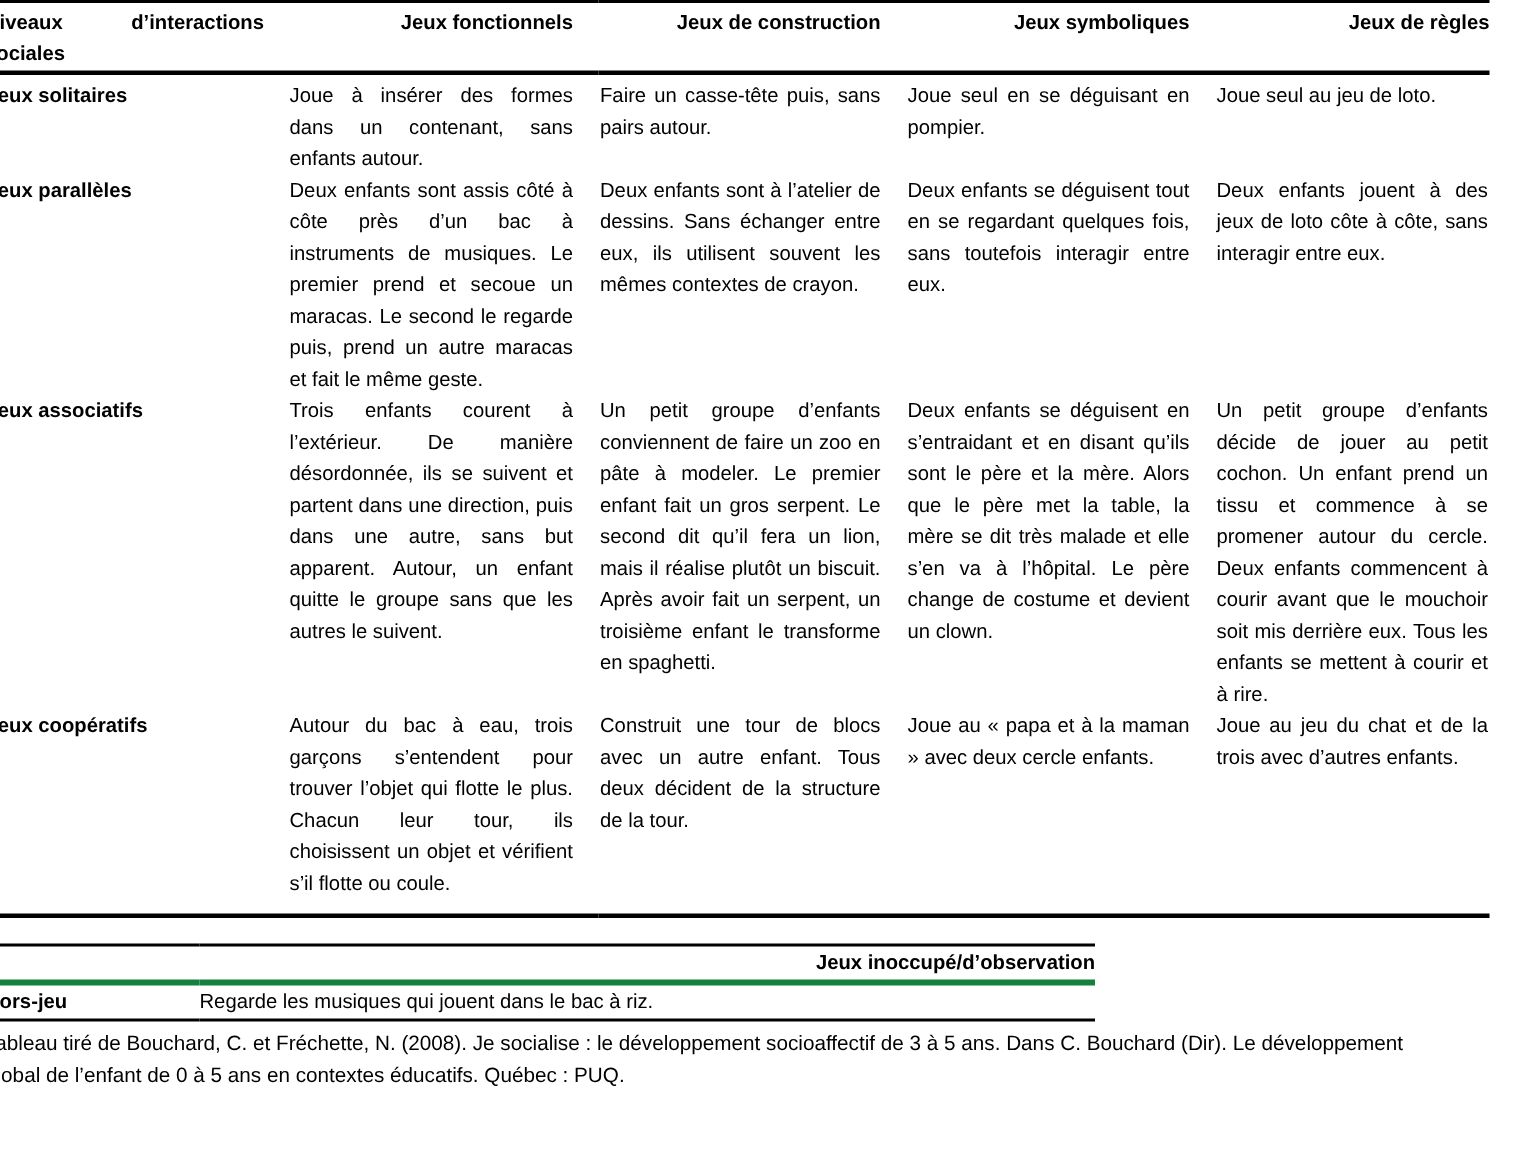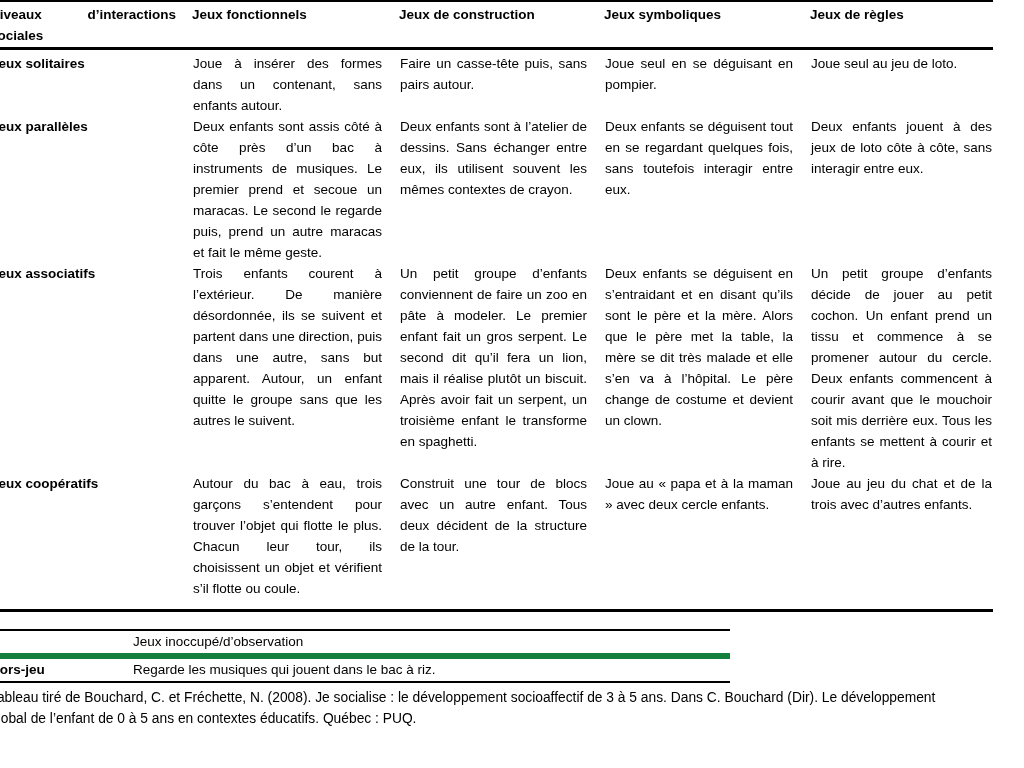--- a/index.html
+++ b/index.html
@@ -31,21 +31,21 @@
     line-height: 21px;
   }
   table.main col.c1 { width: 202px; }
   table.main col.c2 { width: 207px; }
   table.main col.c3 { width: 205px; }
   table.main col.c4 { width: 206px; }
   table.main col.c5 { width: 183px; }
   table.main thead th {
     border-bottom: 3px solid #000;
     font-weight: bold;
-    text-align: left;
+    text-align: right;
     vertical-align: top;
     padding: 2px 0 1px 0;
   }
   table.main thead th.lblcol { text-align: left; }
   .hdr-justify {
     width: 186px;
     text-align: justify;
     text-align-last: justify;
   }
   table.main th:nth-child(2), table.main th:nth-child(3), table.main th:nth-child(4),
@@ -68,23 +68,23 @@
     table-layout: fixed;
     width: 740px;
     margin-top: 17px;
     border-top: 2px solid #000;
     border-bottom: 2px solid #000;
     font-size: 13.5px;
     line-height: 20px;
   }
   table.small col.s1 { width: 143px; }
   table.small th {
-    text-align: left;
-    font-weight: normal;
-    border-bottom: 6px solid #15803d;
+    text-align: right;
+    font-weight: bold;
+    border-bottom: 4px solid #15803d;
     padding: 1px 0;
     vertical-align: top;
   }
   table.small td { padding: 1px 0; vertical-align: top; }
   table.small td.lbl { font-weight: bold; }
   .caption {
     margin-top: 4px;
     font-size: 13.8px;
     line-height: 21px;
   }

